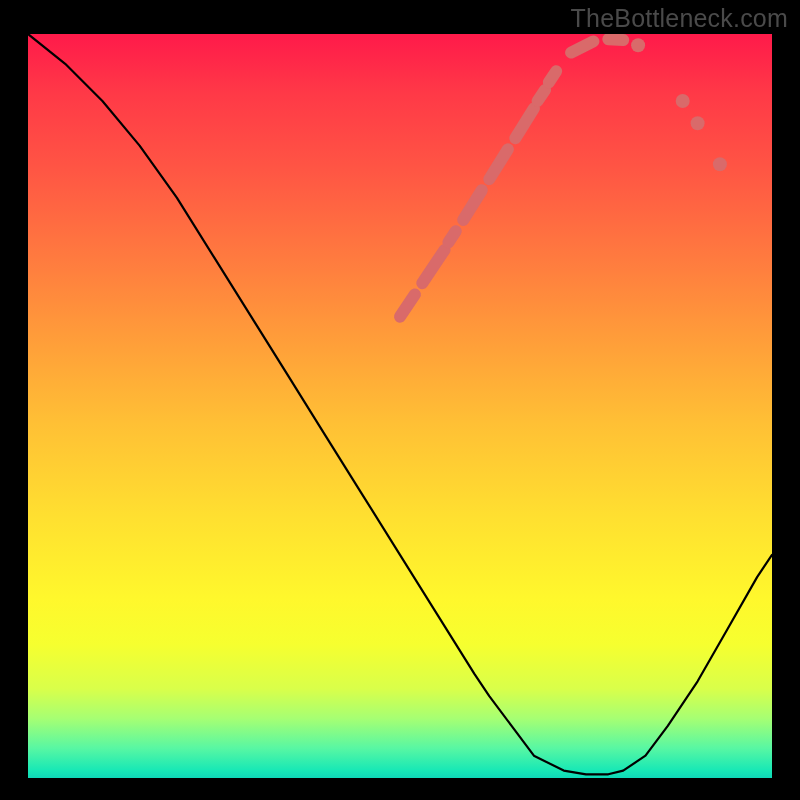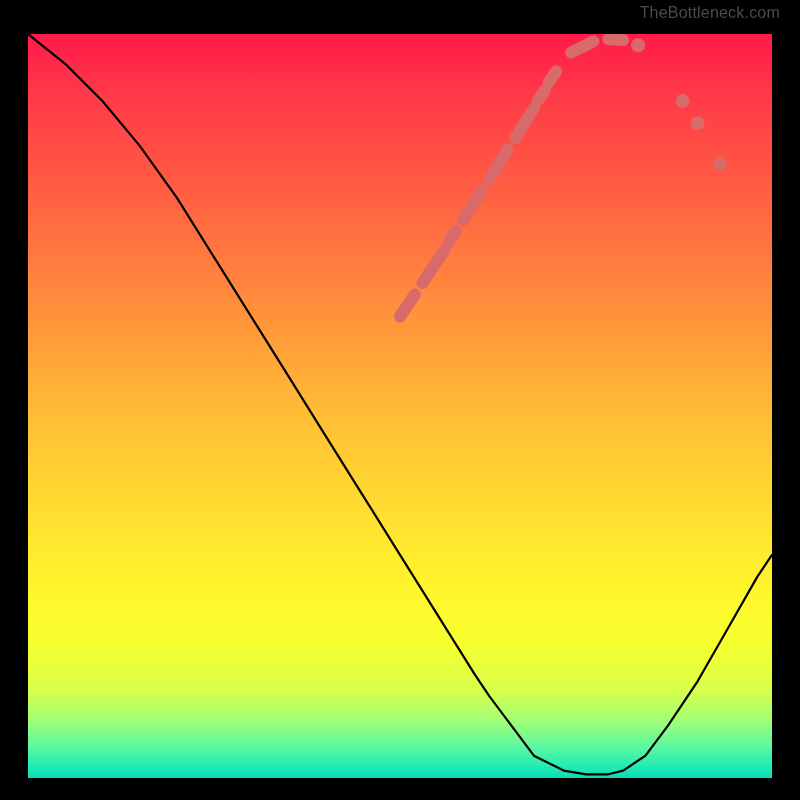--- a/index.html
+++ b/index.html
@@ -12,22 +12,22 @@
     overflow: hidden;
   }
   .container {
     position: relative;
     width: 800px;
     height: 800px;
   }
   .watermark {
     position: absolute;
     top: 4px;
-    right: 20px;
-    font-size: 16px;
+    right: 12px;
+    font-size: 25px;
     font-weight: 500;
     color: #4a4a4a;
     letter-spacing: 0.2px;
     font-family: Arial, sans-serif;
   }
   .plot {
     position: absolute;
     left: 28px;
     top: 34px;
     width: 744px;

